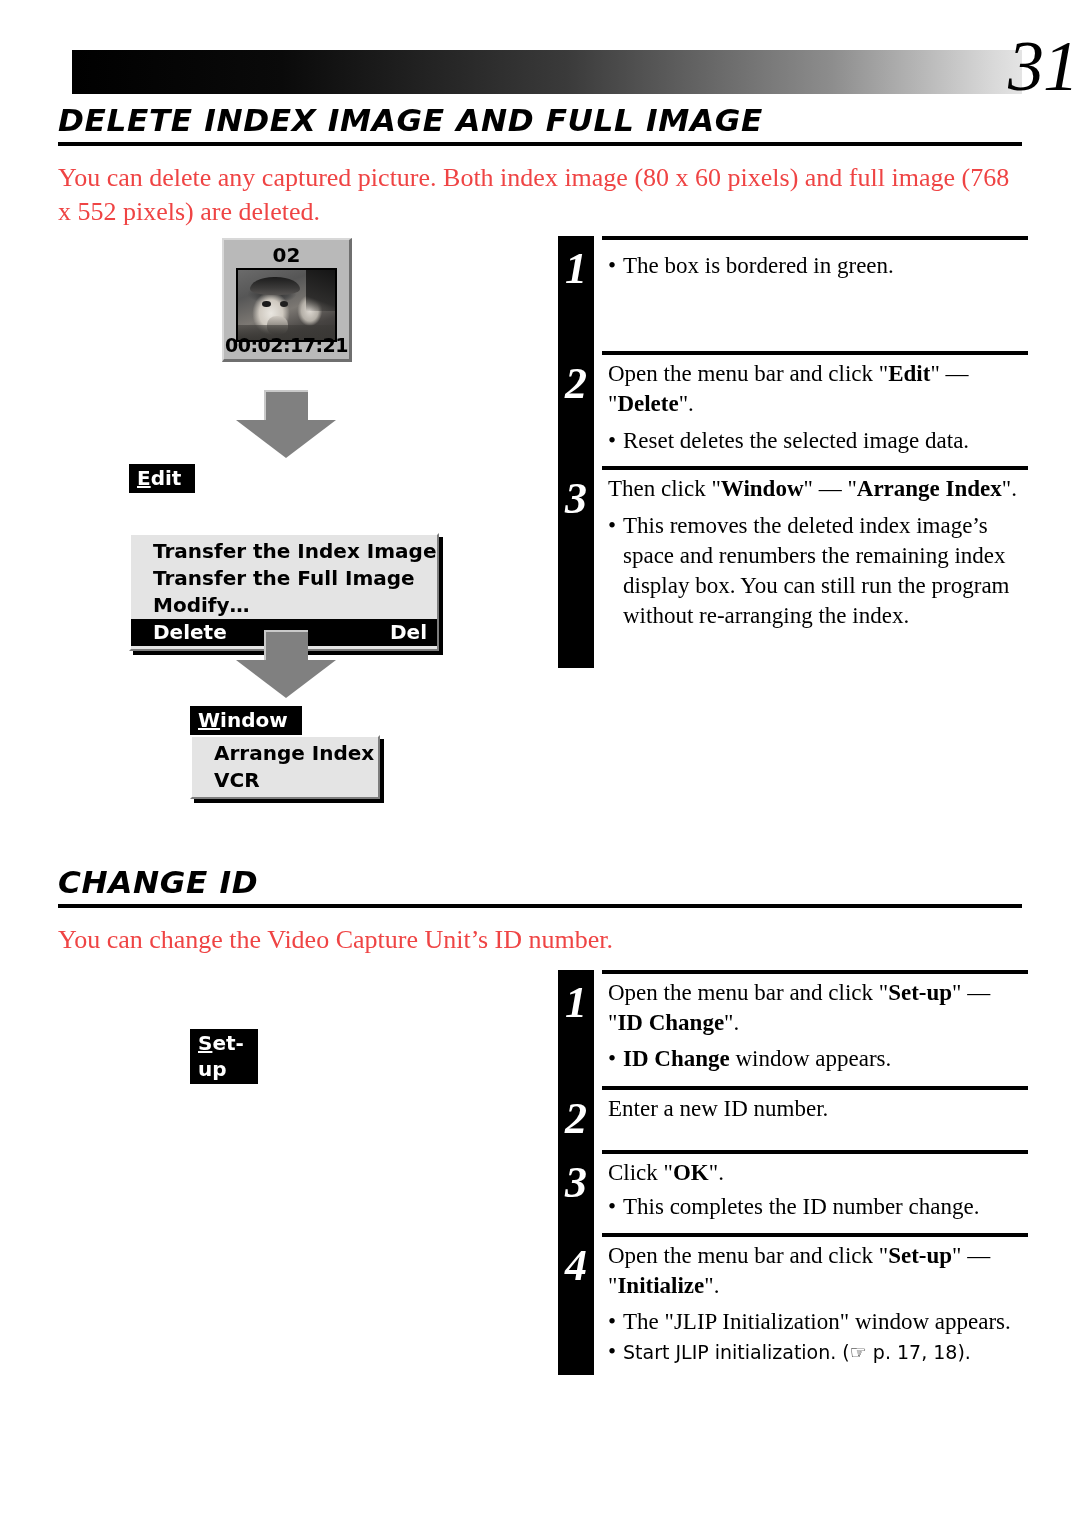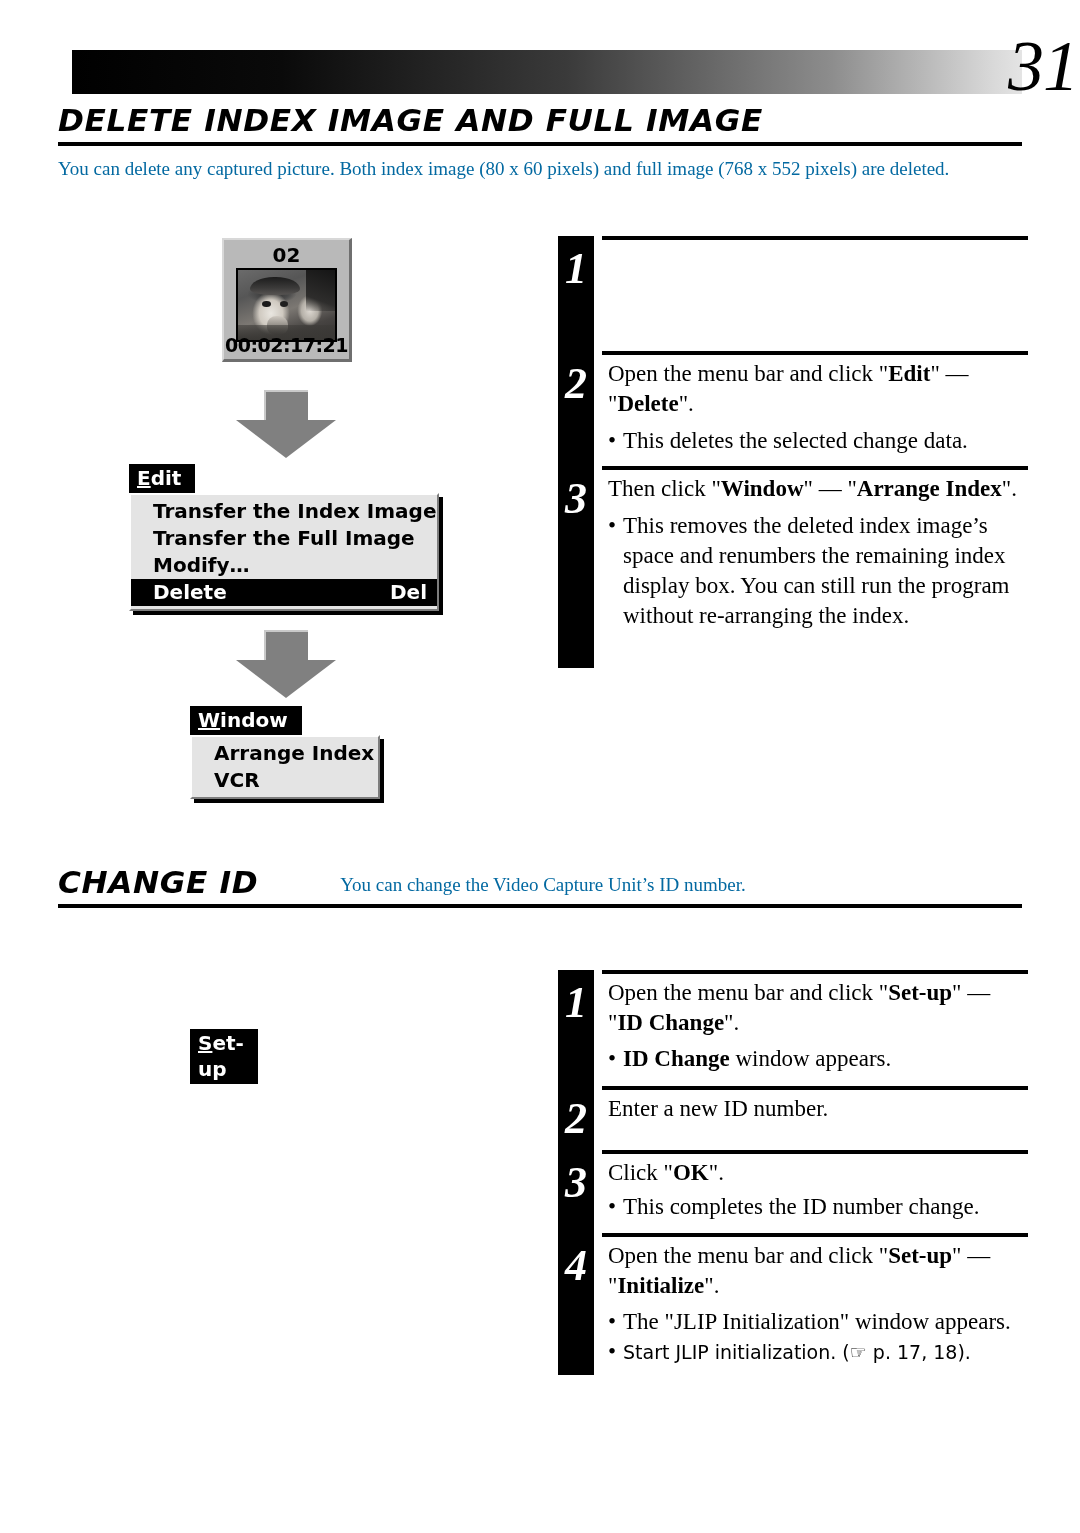--- a/index.html
+++ b/index.html
@@ -68,23 +68,24 @@
     border-top: 4px solid #000;
     width: 964px;
   }
 
   
   .intro {
     position: absolute;
     left: 58px;
     width: 970px;
     font-family: "Liberation Serif", serif;
-    font-size: 19px;
+    font-size: 26px;
     line-height: 34px;
-    color: #0369a1;
+    color: #ef4444;
+    margin-top: 9px;
   }
 
   
   .illus { position: absolute; }
 
   
   .img-box {
     position: absolute;
     left: 222px;
     top: 238px;
@@ -343,21 +344,21 @@
     <div class="img-box-time">00:02:17:21</div>
   </div>
 
   <div class="arrow-down" style="left:236px; top:390px;">
     <div class="shaft"></div>
       <div class="head"></div>
   </div>
 
   <div class="menu-wrap" style="left:129px; top:464px;">
     <div class="menu-title"><span class="u">E</span><span>dit</span></div>
-    <div class="menu-panel" style="width:310px;">
+    <div class="menu-panel" style="width:310px;margin-top:40px;">
       <div class="menu-item">
         <span>Transfer the Index Image</span>
       </div>
       <div class="menu-item">
         <span>Transfer the Full Image</span>
       </div>
       <div class="menu-item">
         <span>Modify…</span>
       </div>
       <div class="menu-item selected">
@@ -384,51 +385,54 @@
     </div>
   </div>
 </div>
 
 <div class="steps" style="left:558px; top:236px; width:470px; height:432px;">
   <div class="step-bar" style="height:432px;"></div>
 
   <div class="step-rule" style="top:0px; width:426px;"></div>
   <div class="step" style="position:absolute; left:0; top:8px; width:470px;">
     <div class="step-num" style="top:2px;">1</div>
+    <div class="step-bullets" style="margin-top:7px;">
+      <span class="bullet-line"><span>The box is bordered in green.</span></span>
+    </div>
   </div>
 
   <div class="step-rule" style="top:115px; width:426px;"></div>
   <div class="step" style="position:absolute; left:0; top:123px; width:470px;">
     <div class="step-num" style="top:2px;">2</div>
     <div class="step-text">
       <span>Open the menu bar and click "</span><b>Edit</b><span>" — "</span><b>Delete</b><span>".</span>
     </div>
     <div class="step-bullets" style="margin-top:7px;">
-      <span class="bullet-line"><span>This deletes the selected change data.</span></span>
+      <span class="bullet-line"><span>Reset deletes the selected image data.</span></span>
     </div>
   </div>
 
   <div class="step-rule" style="top:230px; width:426px;"></div>
   <div class="step" style="position:absolute; left:0; top:238px; width:470px;">
     <div class="step-num" style="top:2px;">3</div>
     <div class="step-text">
       <span>Then click "</span><b>Window</b><span>" — "</span><b>Arrange Index</b><span>".</span>
     </div>
     <div class="step-bullets" style="margin-top:7px;">
       <span class="bullet-line"><span>This removes the deleted index image’s space and renumbers the remaining index display box.  You can still run the program without re-arranging the index.</span></span>
     </div>
   </div>
 </div>
 
 <div class="section-heading" style="top:866px;">
   <span class="sh-text">CHANGE ID</span>
   <span class="sh-rule"></span>
 </div>
 
-<div class="intro" style="top:868px;text-align:center;">You can change the Video Capture Unit’s ID number.</div>
+<div class="intro" style="top:914px;">You can change the Video Capture Unit’s ID number.</div>
 
 <div class="illus">
   <div class="menu-wrap" style="left:190px; top:1029px;">
     <div class="menu-title"><span class="u">S</span><span>et-up</span></div>
   </div>
 </div>
 
 <div class="steps" style="left:558px; top:970px; width:470px; height:405px;">
   <div class="step-bar" style="height:405px;"></div>
 

